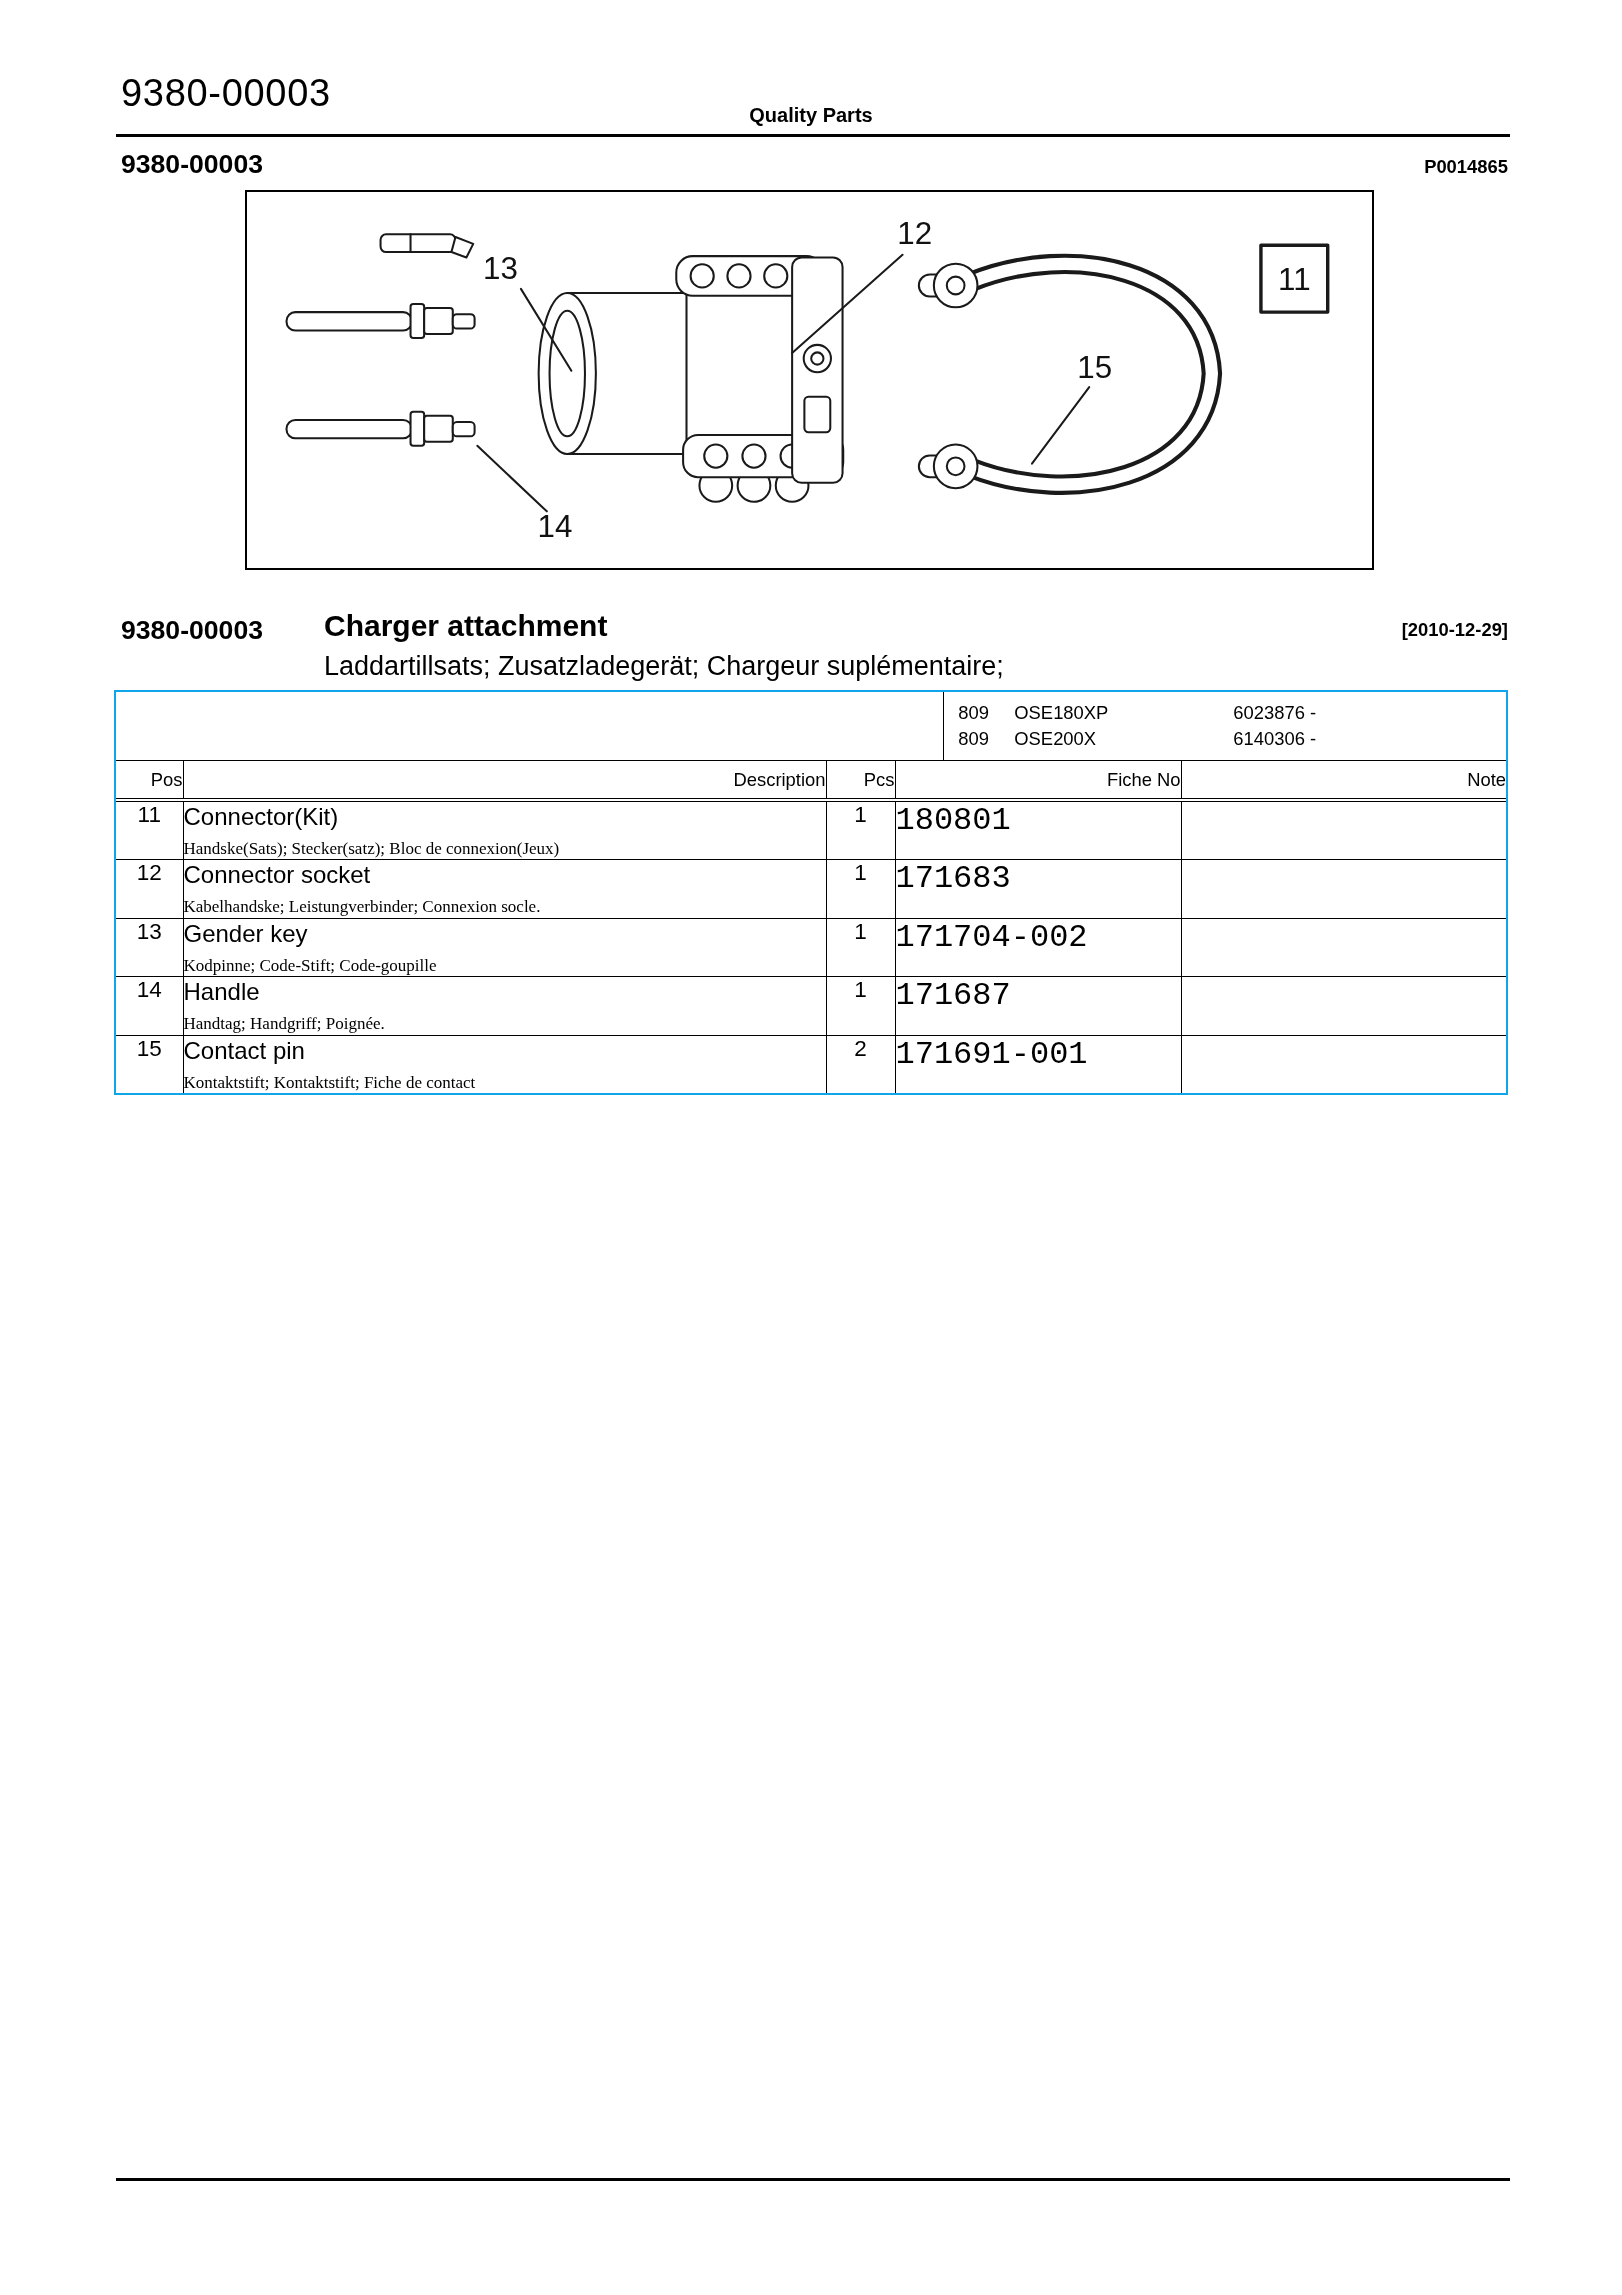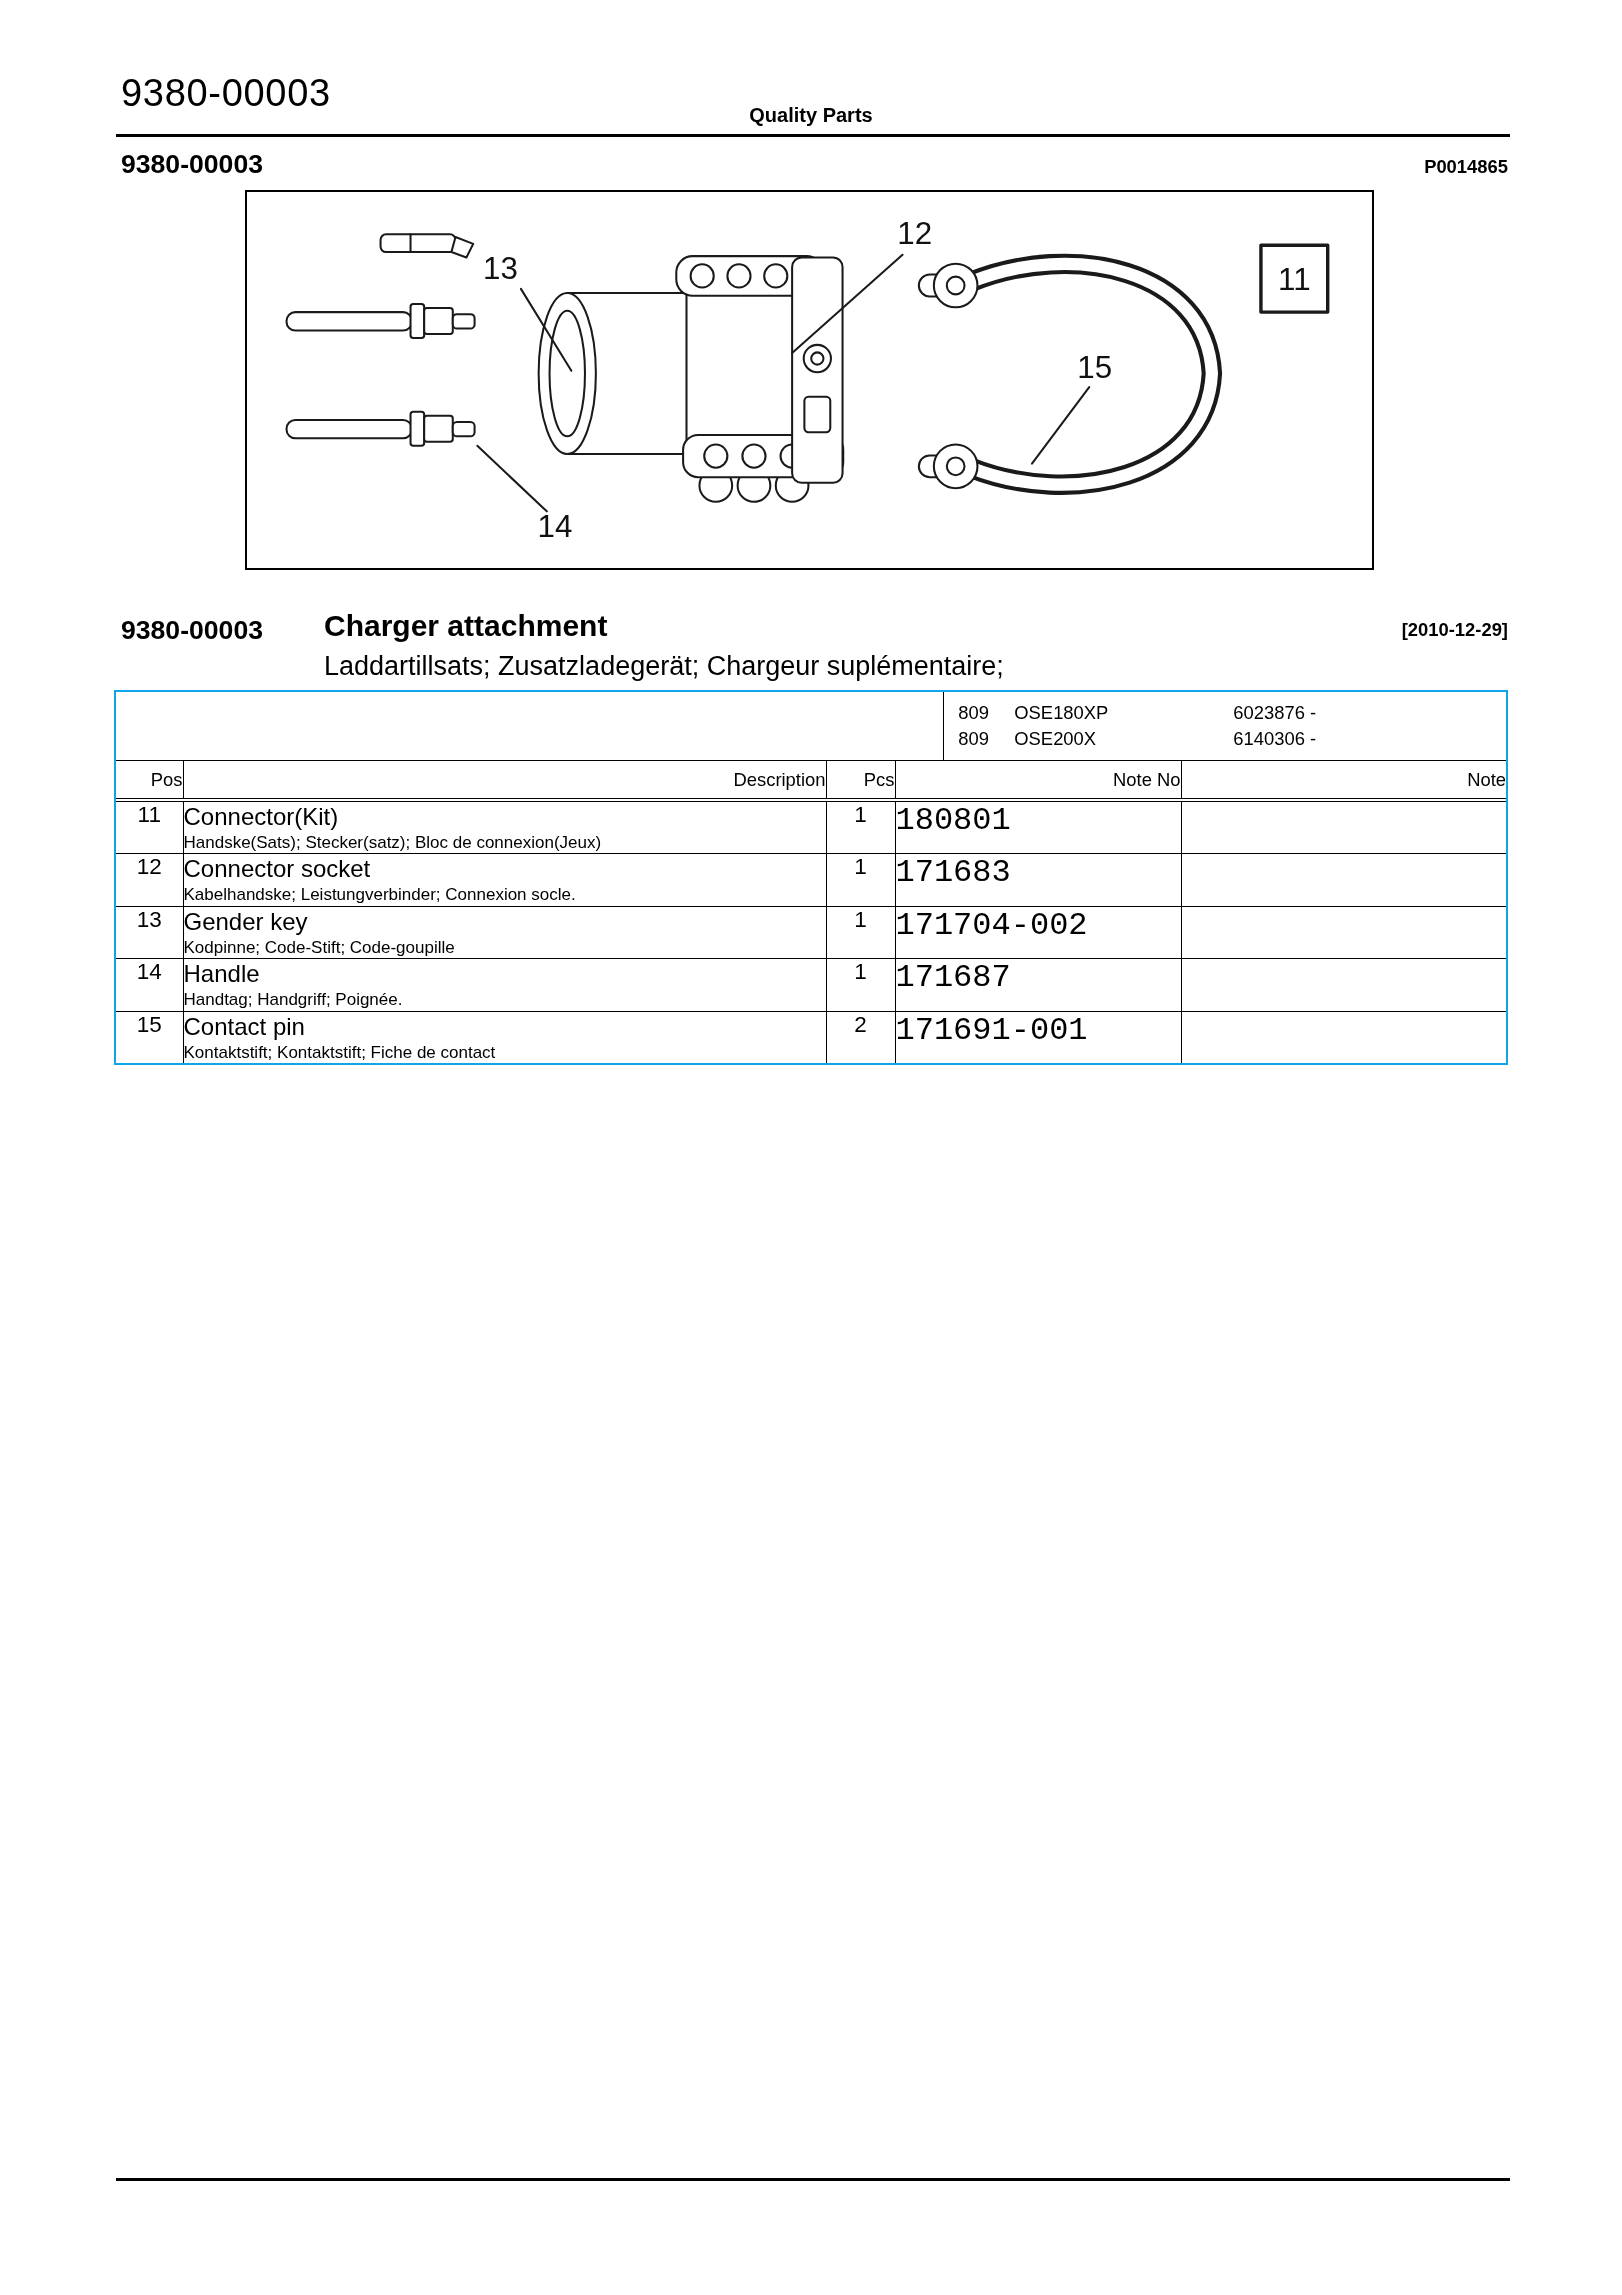--- a/index.html
+++ b/index.html
@@ -63,21 +63,21 @@
   table.parts th {
     font-size: 18.4px; font-weight: 400; height: 37px;
     border-bottom: 4.1px double #000; text-align: right; padding: 0;
   }
   table.parts th:nth-child(n+2), table.parts td:nth-child(n+2) { border-left: 1.4px solid #000; }
   table.parts tbody tr:not(:first-child) td { border-top: 1.4px solid #000; }
   table.parts td { vertical-align: top; padding: 0; }
   td.c-pos  { text-align: center; padding-top: 8.2px; font-size: 22.5px; }
   td.c-desc { padding: 6.8px 6.8px 8.2px 19px; }
   .desc-main { font-size: 24px; line-height: 29px; }
-  .desc-sub  { font-size: 17px; line-height: 20.4px; margin-top: 2px; }
+  .desc-sub  { font-size: 17px; line-height: 20.4px; margin-top: 8px; font-family: Liberation Serif, serif; }
   td.c-pcs  { text-align: center; padding-top: 8.2px; font-size: 22.5px; }
   td.c-part { padding: 8.2px 0 0 22px; font-size: 32px; font-family: Liberation Mono, monospace; }
   td.c-note { }
 
   
   .footer-rule { position: absolute; left: 116px; top: 2178px; width: 1394px; height: 2.7px; background: #000; }
   .footer-text { position: absolute; left: 0; right: 0; top: 2196px; text-align: center; font-size: 23px; }
 </style>
 </head>
 <body>
@@ -198,21 +198,21 @@
         <col style="width:643px">
         <col style="width:69px">
         <col style="width:286px">
         <col>
       </colgroup>
       <thead>
         <tr>
           <th>Pos</th>
           <th>Description</th>
           <th>Pcs</th>
-          <th>Note No</th>
+          <th>Fiche No</th>
           <th>Note</th>
         </tr>
       </thead>
       <tbody>
   <tr>
     <td class="c-pos">11</td>
     <td class="c-desc">
       <div class="desc-main">Connector(Kit)</div>
       <div class="desc-sub">Handske(Sats); Stecker(satz); Bloc de connexion(Jeux)</div>
     </td>

